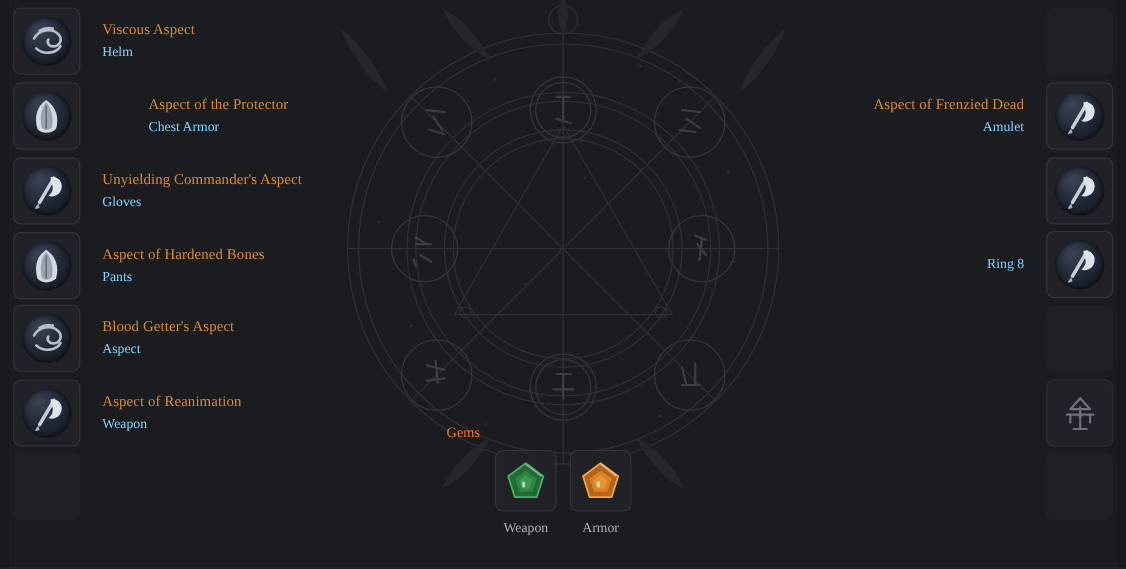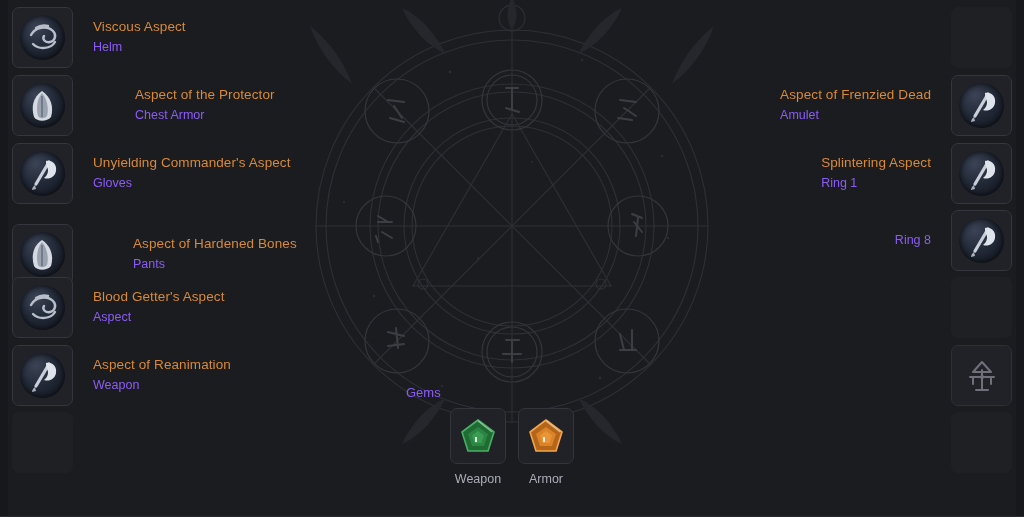--- a/index.html
+++ b/index.html
@@ -13,20 +13,21 @@
   }
 
   #app {
     position: relative;
     width: 1024px;
     height: 517px;
     overflow: hidden;
     background: #1b1c20;
     box-sizing: border-box;
     border-bottom: 1px solid #2a2b31;
+    font-family: Liberation Serif, serif;
   }
 
   
   .edge-gutter {
     position: absolute;
     top: 0;
     bottom: 0;
     width: 8px;
     background: #17181c;
     z-index: 1;
@@ -91,33 +92,33 @@
 
   .labels {
     display: flex;
     flex-direction: column;
     justify-content: center;
     padding: 0 0 0 20px;
     line-height: 1.25;
   }
   .col.right .labels {
     padding: 0 20px 0 0;
-    align-items: flex-start;
+    align-items: flex-end;
     text-align: right;
   }
   .aspect-name {
     color: #d88a37;
     font-size: 13.5px;
     font-weight: 400;
     letter-spacing: 0.1px;
     margin-bottom: 4px;
     white-space: nowrap;
   }
   .slot-name {
-    color: #8b5cf6;
+    color: #7dd3fc;
     font-size: 12.5px;
     font-weight: 400;
     white-space: nowrap;
   }
   .slot-name.dim { color: #6d7078; }
 
   
   .orb {
     width: 45px;
     height: 45px;
@@ -134,21 +135,21 @@
   
   .gems {
     position: absolute;
     left: 50%;
     transform: translateX(-50%);
     top: 385px;
     z-index: 4;
     width: 230px;
   }
   .gems-title {
-    color: #8b5cf6;
+    color: #f97316;
     font-size: 13px;
     margin: 0 0 8px 9px;
   }
   .gems-row {
     display: flex;
     gap: 12px;
     justify-content: center;
   }
   .gem-cell { width: 56px; text-align: center; }
   .gem-box {
@@ -293,21 +294,21 @@
                 <path d="M15 34 c-2 2 -3 3 -3 5 l4 -1z" fill="#aab0bb"></path>
               </g>
             </svg>
           </div>
         </div>
         <div class="labels">
           <div class="aspect-name">Unyielding Commander's Aspect</div>
           <div class="slot-name">Gloves</div>
         </div>
       </div>
-      <div class="eq-row" style="top: 221px; gap: 40px;">
+      <div class="eq-row" style="top: 208px;">
         <div class="slot">
           <div class="orb">
             <svg viewBox="0 0 45 45">
               <g>
                 <path d="M22 8 C13 14 11 24 14 34 C17 39 27 39 31 34 C34 24 31 14 22 8 Z" fill="#d4d9e2"></path>
                 <path d="M22 10 C17 16 16 25 18 33 C20 36 24 36 27 33 C29 25 27 16 22 10 Z" fill="#9aa2b0"></path>
                 <path d="M22 13 l0 21" stroke="#5e6674" stroke-width="1.3" fill="none"></path>
               </g>
             </svg>
           </div>
@@ -381,24 +382,20 @@
         <div class="slot">
           <div class="orb">
             <svg viewBox="0 0 45 45">
               <g>
                 <path d="M16 33 L29 11" stroke="#c9ced8" stroke-width="3.2" stroke-linecap="round" fill="none"></path>
                 <path d="M26 10 c7 -1 11 4 10 10 c-1 6 -7 9 -12 7 c4 -3 5 -8 3 -11 c-1 -3 -1 -5 -1 -6z" fill="#dfe4ec"></path>
                 <path d="M15 34 c-2 2 -3 3 -3 5 l4 -1z" fill="#aab0bb"></path>
               </g>
             </svg>
           </div>
-        </div>
-        <div class="labels">
-          <div class="aspect-name">Splintering Aspect</div>
-          <div class="slot-name">Ring 1</div>
         </div>
       </div>
       <div class="eq-row" style="top: 207px;">
         <div class="slot">
           <div class="orb">
             <svg viewBox="0 0 45 45">
               <g>
                 <path d="M16 33 L29 11" stroke="#c9ced8" stroke-width="3.2" stroke-linecap="round" fill="none"></path>
                 <path d="M26 10 c7 -1 11 4 10 10 c-1 6 -7 9 -12 7 c4 -3 5 -8 3 -11 c-1 -3 -1 -5 -1 -6z" fill="#dfe4ec"></path>
                 <path d="M15 34 c-2 2 -3 3 -3 5 l4 -1z" fill="#aab0bb"></path>

